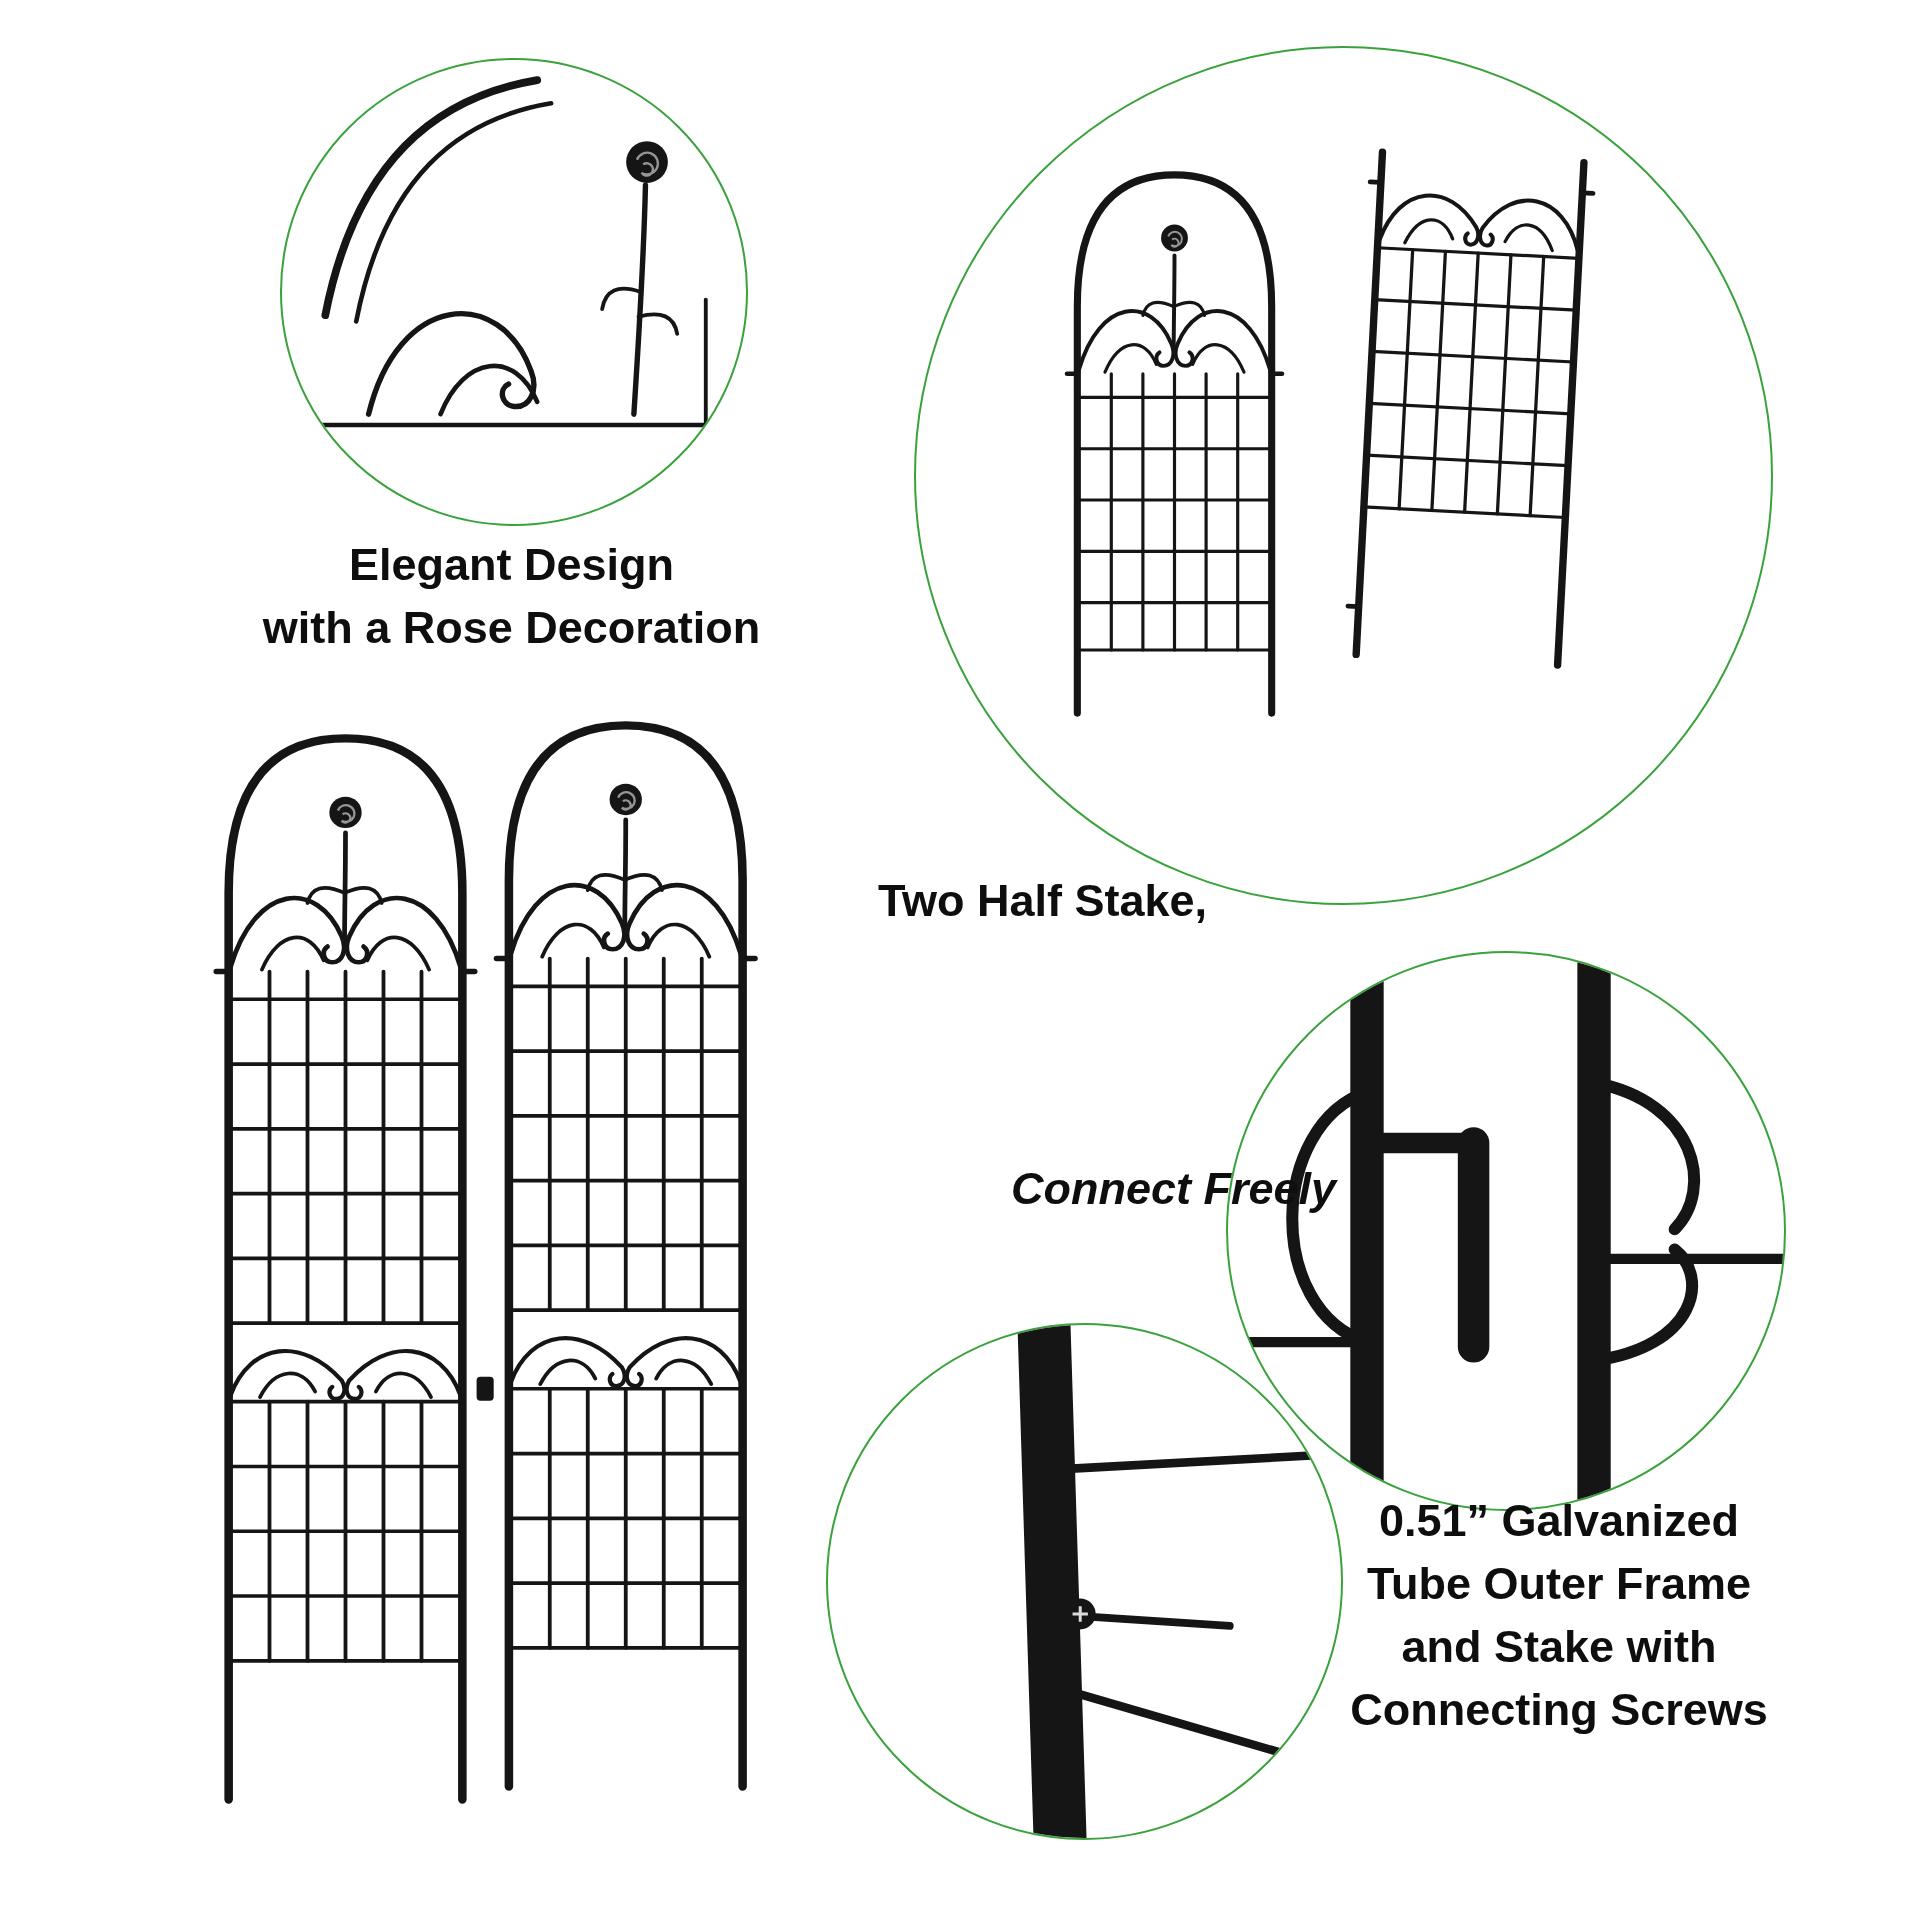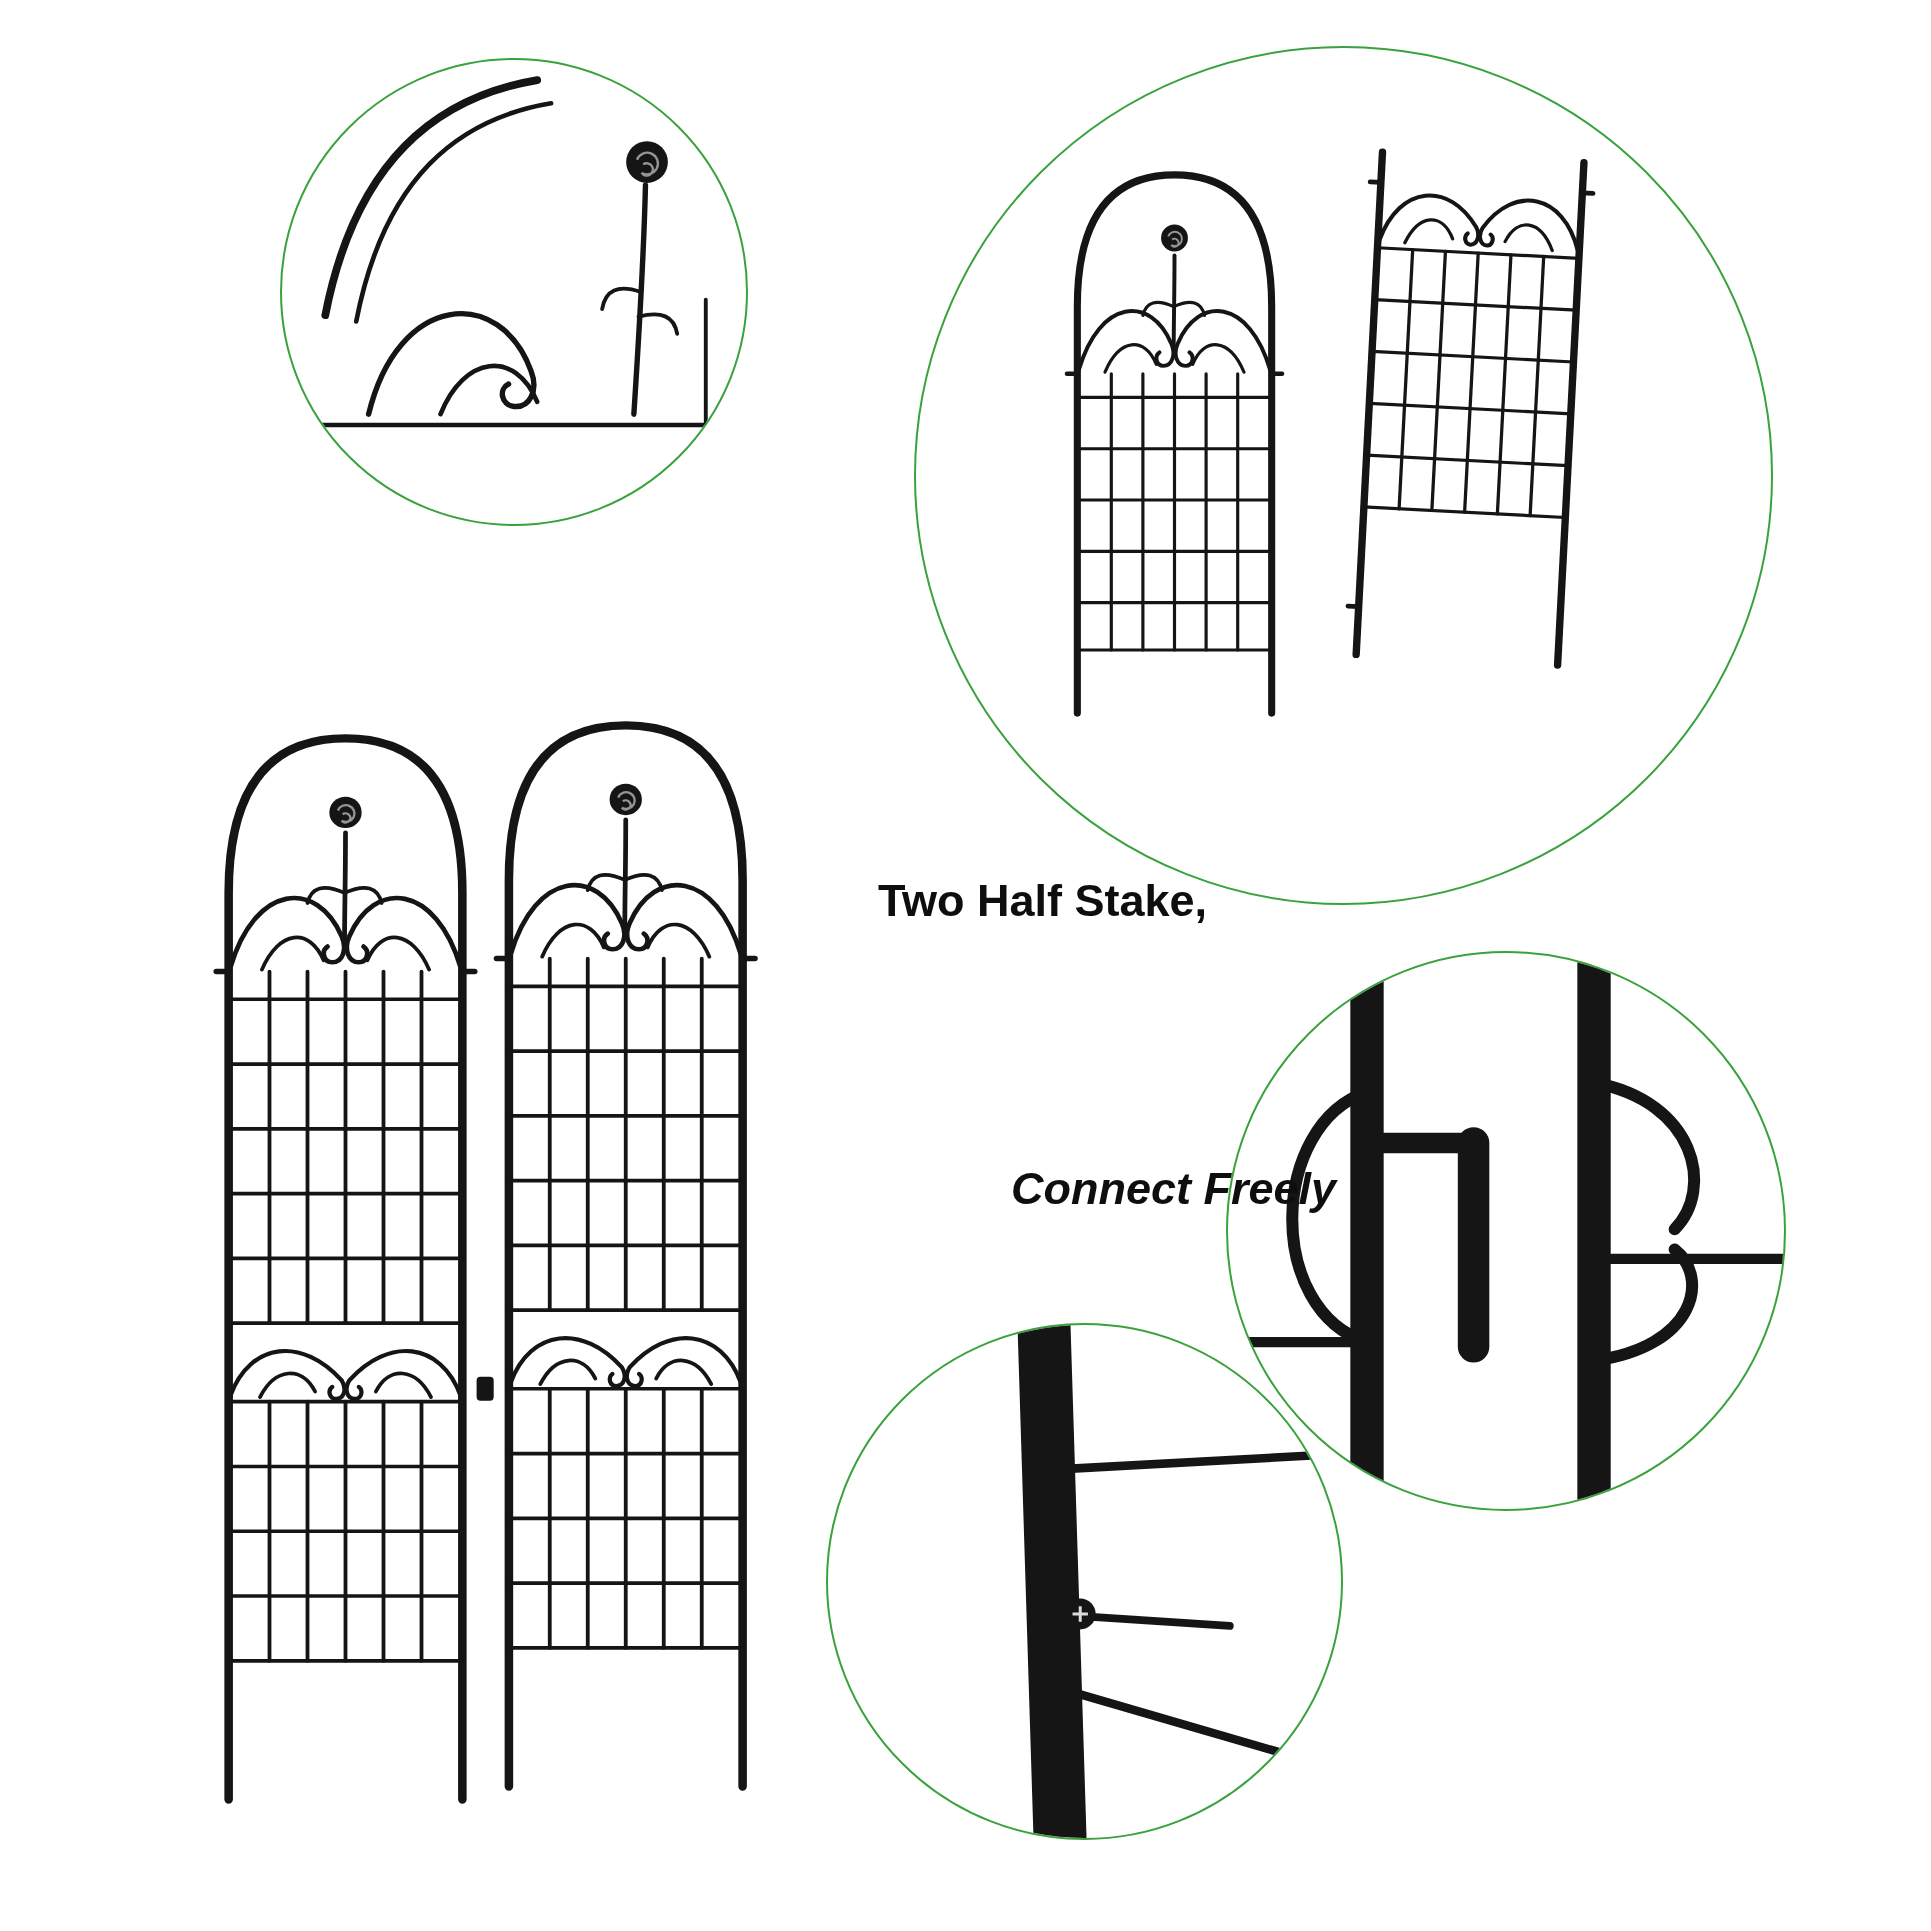--- a/index.html
+++ b/index.html
@@ -165,20 +165,24 @@
 </svg>
 
 <div class="canvas">
 
   <div class="callout-circle" style="left:280px;top:58px;width:468px;height:468px;">
     <svg viewBox="0 0 600 600" preserveAspectRatio="none">
       <use href="#rose-detail"></use>
     </svg>
   </div>
 
+  <div class="caption" style="left:222px;top:533px;width:579px;">
+    <div>Elegant Design</div>
+    <div>with a Rose Decoration</div>
+  </div>
 
   <div class="callout-circle" style="left:914px;top:46px;width:859px;height:859px;">
     <div class="mini" style="left:140px;top:89px;width:237px;height:584px;">
       <svg viewBox="0 0 300 740" preserveAspectRatio="none">
         <use href="#trellis-upper"></use>
       </svg>
     </div>
     <div class="mini rot-3" style="left:430px;top:85px;width:246px;height:591px;">
       <svg viewBox="0 0 300 740" preserveAspectRatio="none">
         <use href="#trellis-lower"></use>
@@ -207,15 +211,21 @@
   <div class="caption" style="left:908px;top:1157px;width:531px;font-style:italic;">
     <div>Connect Freely</div>
   </div>
 
   <div class="callout-circle" style="left:826px;top:1323px;width:517px;height:517px;">
     <svg viewBox="0 0 600 600" preserveAspectRatio="none">
       <use href="#tube-detail"></use>
     </svg>
   </div>
 
+  <div class="caption" style="left:1284px;top:1489px;width:550px;">
+    <div>0.51” Galvanized</div>
+    <div>Tube Outer Frame</div>
+    <div>and Stake with</div>
+    <div>Connecting Screws</div>
+  </div>
 
 </div>
 
 
 </body></html>

